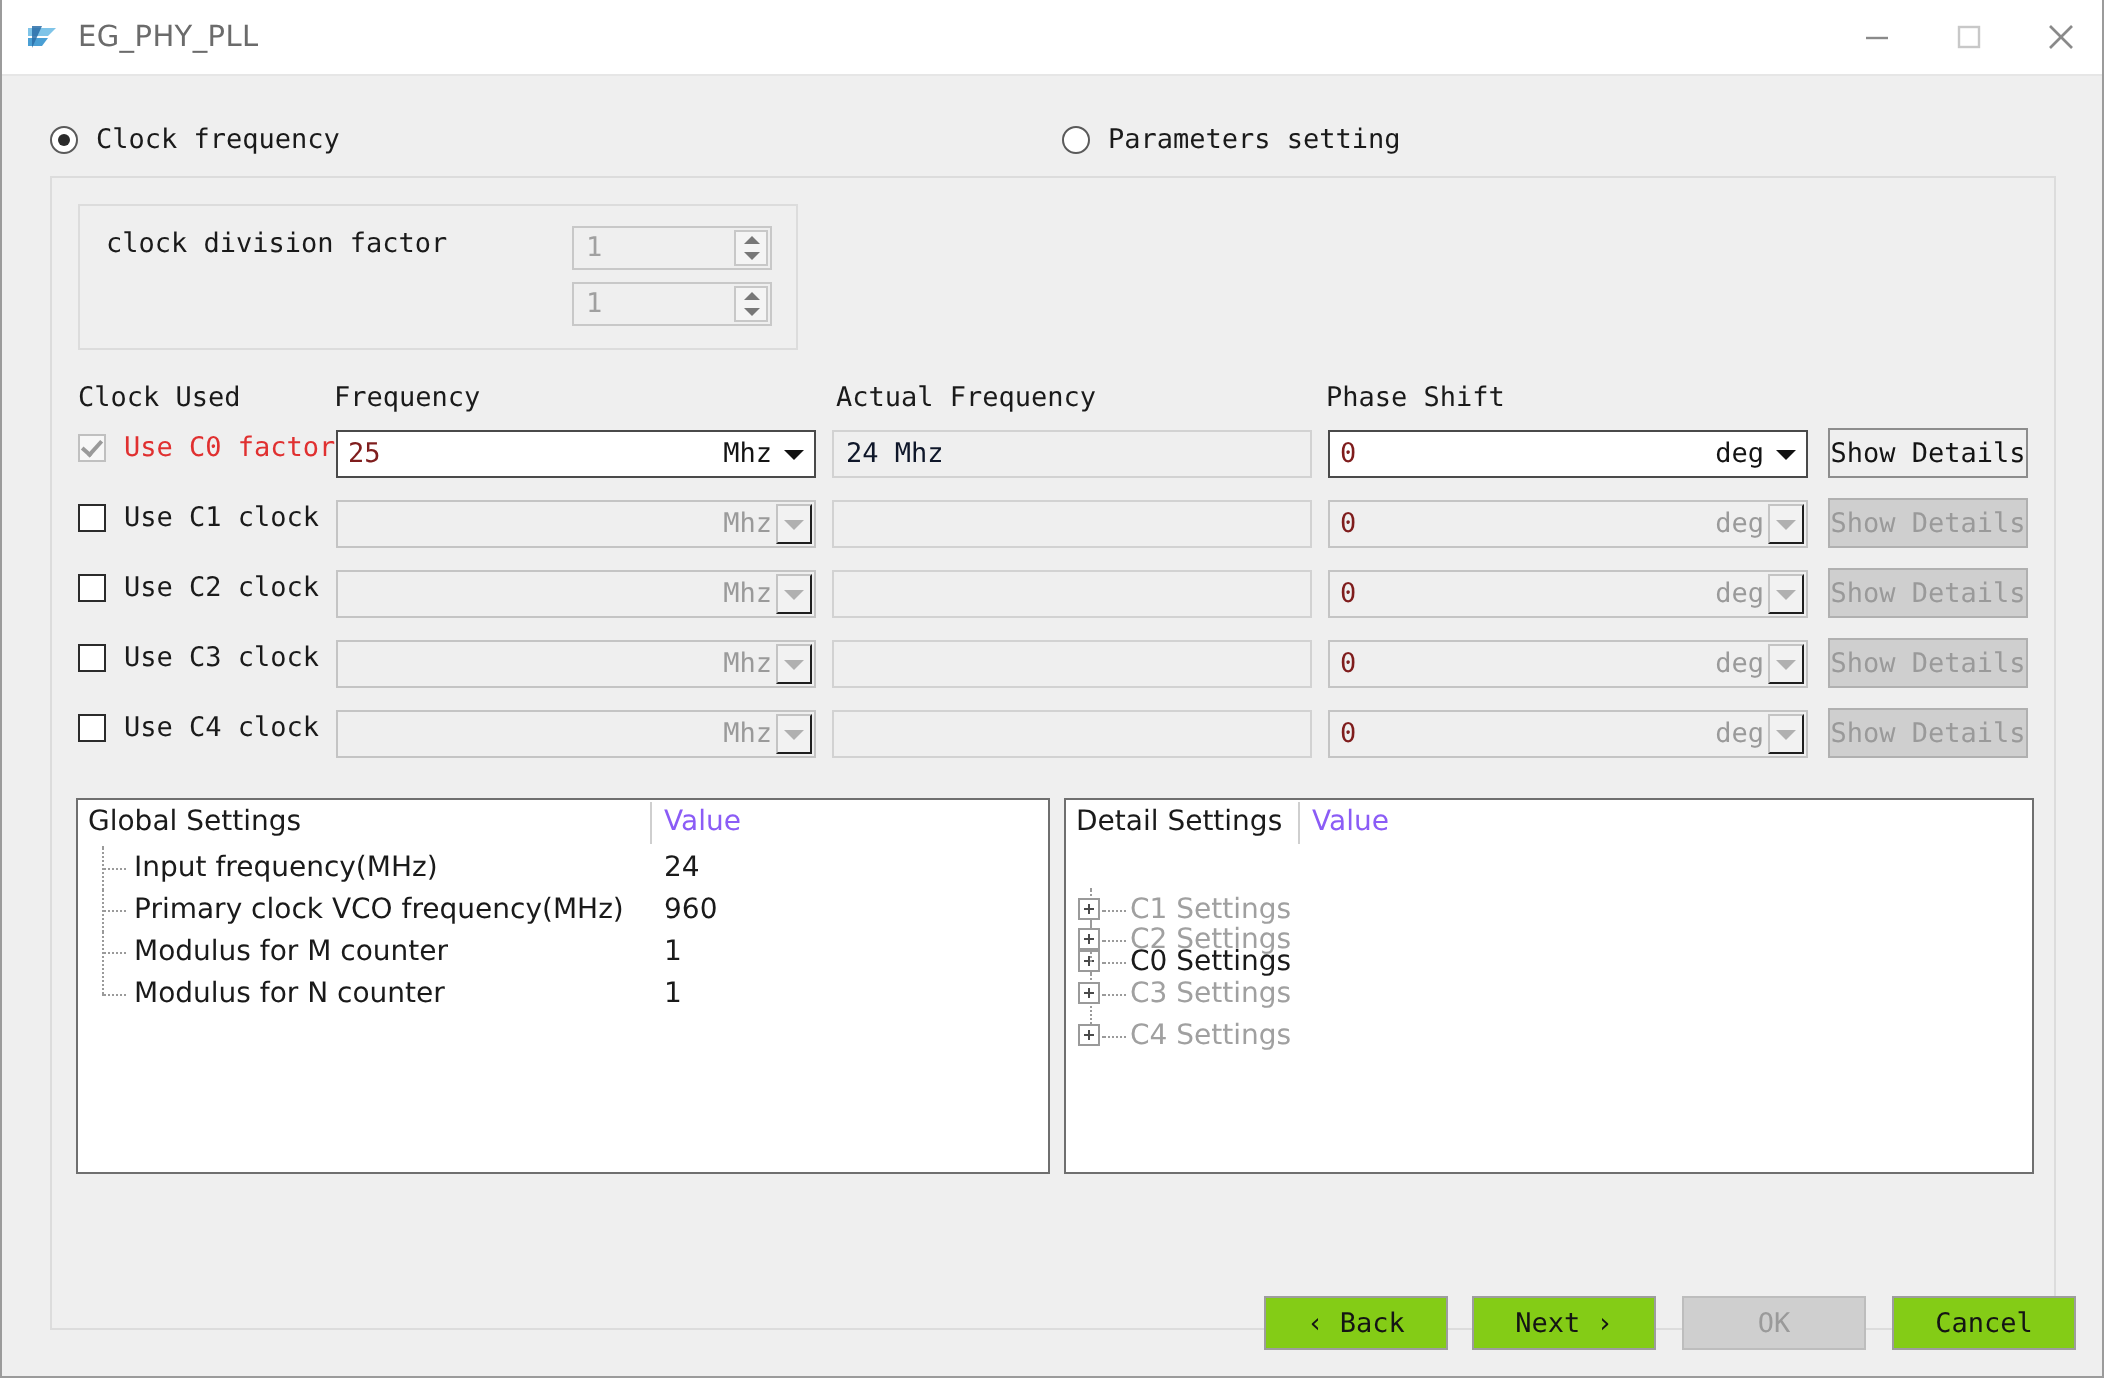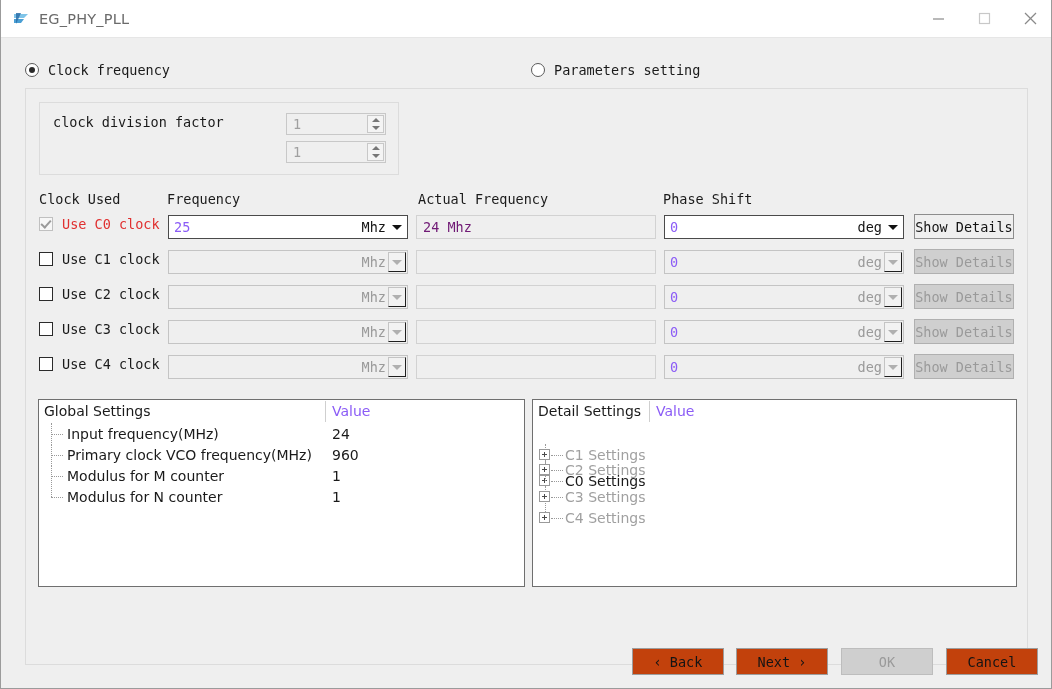--- a/index.html
+++ b/index.html
@@ -119,21 +119,21 @@
   
   .combo {
     position: absolute;
     height: 24px;
     border: 1px solid #c4c4c4;
     background: #efefef;
     display: flex; align-items: center;
   }
   .combo.act { border: 1.5px solid #4a4a4a; background: #fff; }
   .combo .cv {
-    flex: 1; padding-left: 5px; font-size: 13.5px; color: #8b5cf6;
+    flex: 1; padding-left: 5px; font-size: 13.5px; color: #7f1d1d;
     overflow: hidden; white-space: nowrap;
   }
   .combo .unit {
     font-size: 13.5px; color: #9a9a9a; padding-right: 1px;
     white-space: nowrap; overflow: hidden; max-width: 34px;
   }
   .combo.act .unit { color: #141414; }
   .combo .arw {
     width: 18px; height: 20px; margin-right: 1px; margin-left: 1px;
     background: #f2f2f2; border: 1px solid #c4c4c4;
@@ -143,21 +143,21 @@
   .combo.act .arw { background: #fff; border-color: #fff; border-right-color:#fff; border-bottom-color:#fff; }
   .arw i { width: 0; height: 0; border-left: 5px solid transparent; border-right: 5px solid transparent; border-top: 5px solid #b0b0b0; }
   .combo.act .arw i { border-top-color: #111; }
 
   
   .rofield {
     position: absolute; height: 24px;
     border: 1px solid #d2d2d2; background: #efefef;
     display: flex; align-items: center;
   }
-  .rofield .rv { padding-left: 6px; font-size: 13.5px; color: #701a75; }
+  .rofield .rv { padding-left: 6px; font-size: 13.5px; color: #0f172a; }
 
   
   .sdbtn {
     position: absolute; height: 25px; width: 100px;
     border: 1px solid #b0b0b0; background: #cfcfcf;
     display: flex; align-items: center; justify-content: center;
     font-size: 13.5px; color: #9a9a9a;
   }
   .sdbtn.en { background: #efefef; border-color: #8d8d8d; color: #141414; }
 
@@ -188,21 +188,21 @@
   .plus {
     position: absolute; left: 6px; top: 4px;
     width: 11px; height: 11px; border: 1px solid #9a9a9a; background: #fff;
   }
   .plus::before { content: ""; position: absolute; left: 2px; top: 4px; width: 5px; height: 1px; background: #4a4a4a; }
   .plus::after  { content: ""; position: absolute; left: 4px; top: 2px; width: 1px; height: 5px; background: #4a4a4a; }
 
   
   .fbtn {
     position: absolute; top: 648px; height: 27px; width: 92px;
-    border: 1px solid #9d9d9d; background: #c2410c;
+    border: 1px solid #9d9d9d; background: #84cc16;
     display: flex; align-items: center; justify-content: center;
     font-size: 13.5px; color: #141414;
   }
   .fbtn.dis { background: #cfcfcf; border-color: #bdbdbd; color: #9a9a9a; }
 </style>
 </head>
 <body>
 
 <div id="app">
 
@@ -278,21 +278,21 @@
     </div>
 
     <div class="colhdr" style="left:13px;  top:102px;">Clock Used</div>
     <div class="colhdr" style="left:141px; top:102px;">Frequency</div>
     <div class="colhdr" style="left:392px; top:102px;">Actual Frequency</div>
     <div class="colhdr" style="left:637px; top:102px;">Phase Shift</div>
 
     <div class="crow" style="top:126px;">
       <div class="cb-wrap">
         <span class="cbx on dis"></span>
-        <span class="cb-lbl red">Use C0 clock</span>
+        <span class="cb-lbl red">Use C0 factor</span>
       </div>
       <div class="combo act" style="left:142px; top:0px; width:240px;">
         <span class="cv">25</span>
         <span class="unit">Mhz</span>
         <span class="arw">
             <i></i>
           </span>
       </div>
       <div class="rofield" style="left:390px; top:0px; width:240px;">
         <span class="rv">24 Mhz</span>

